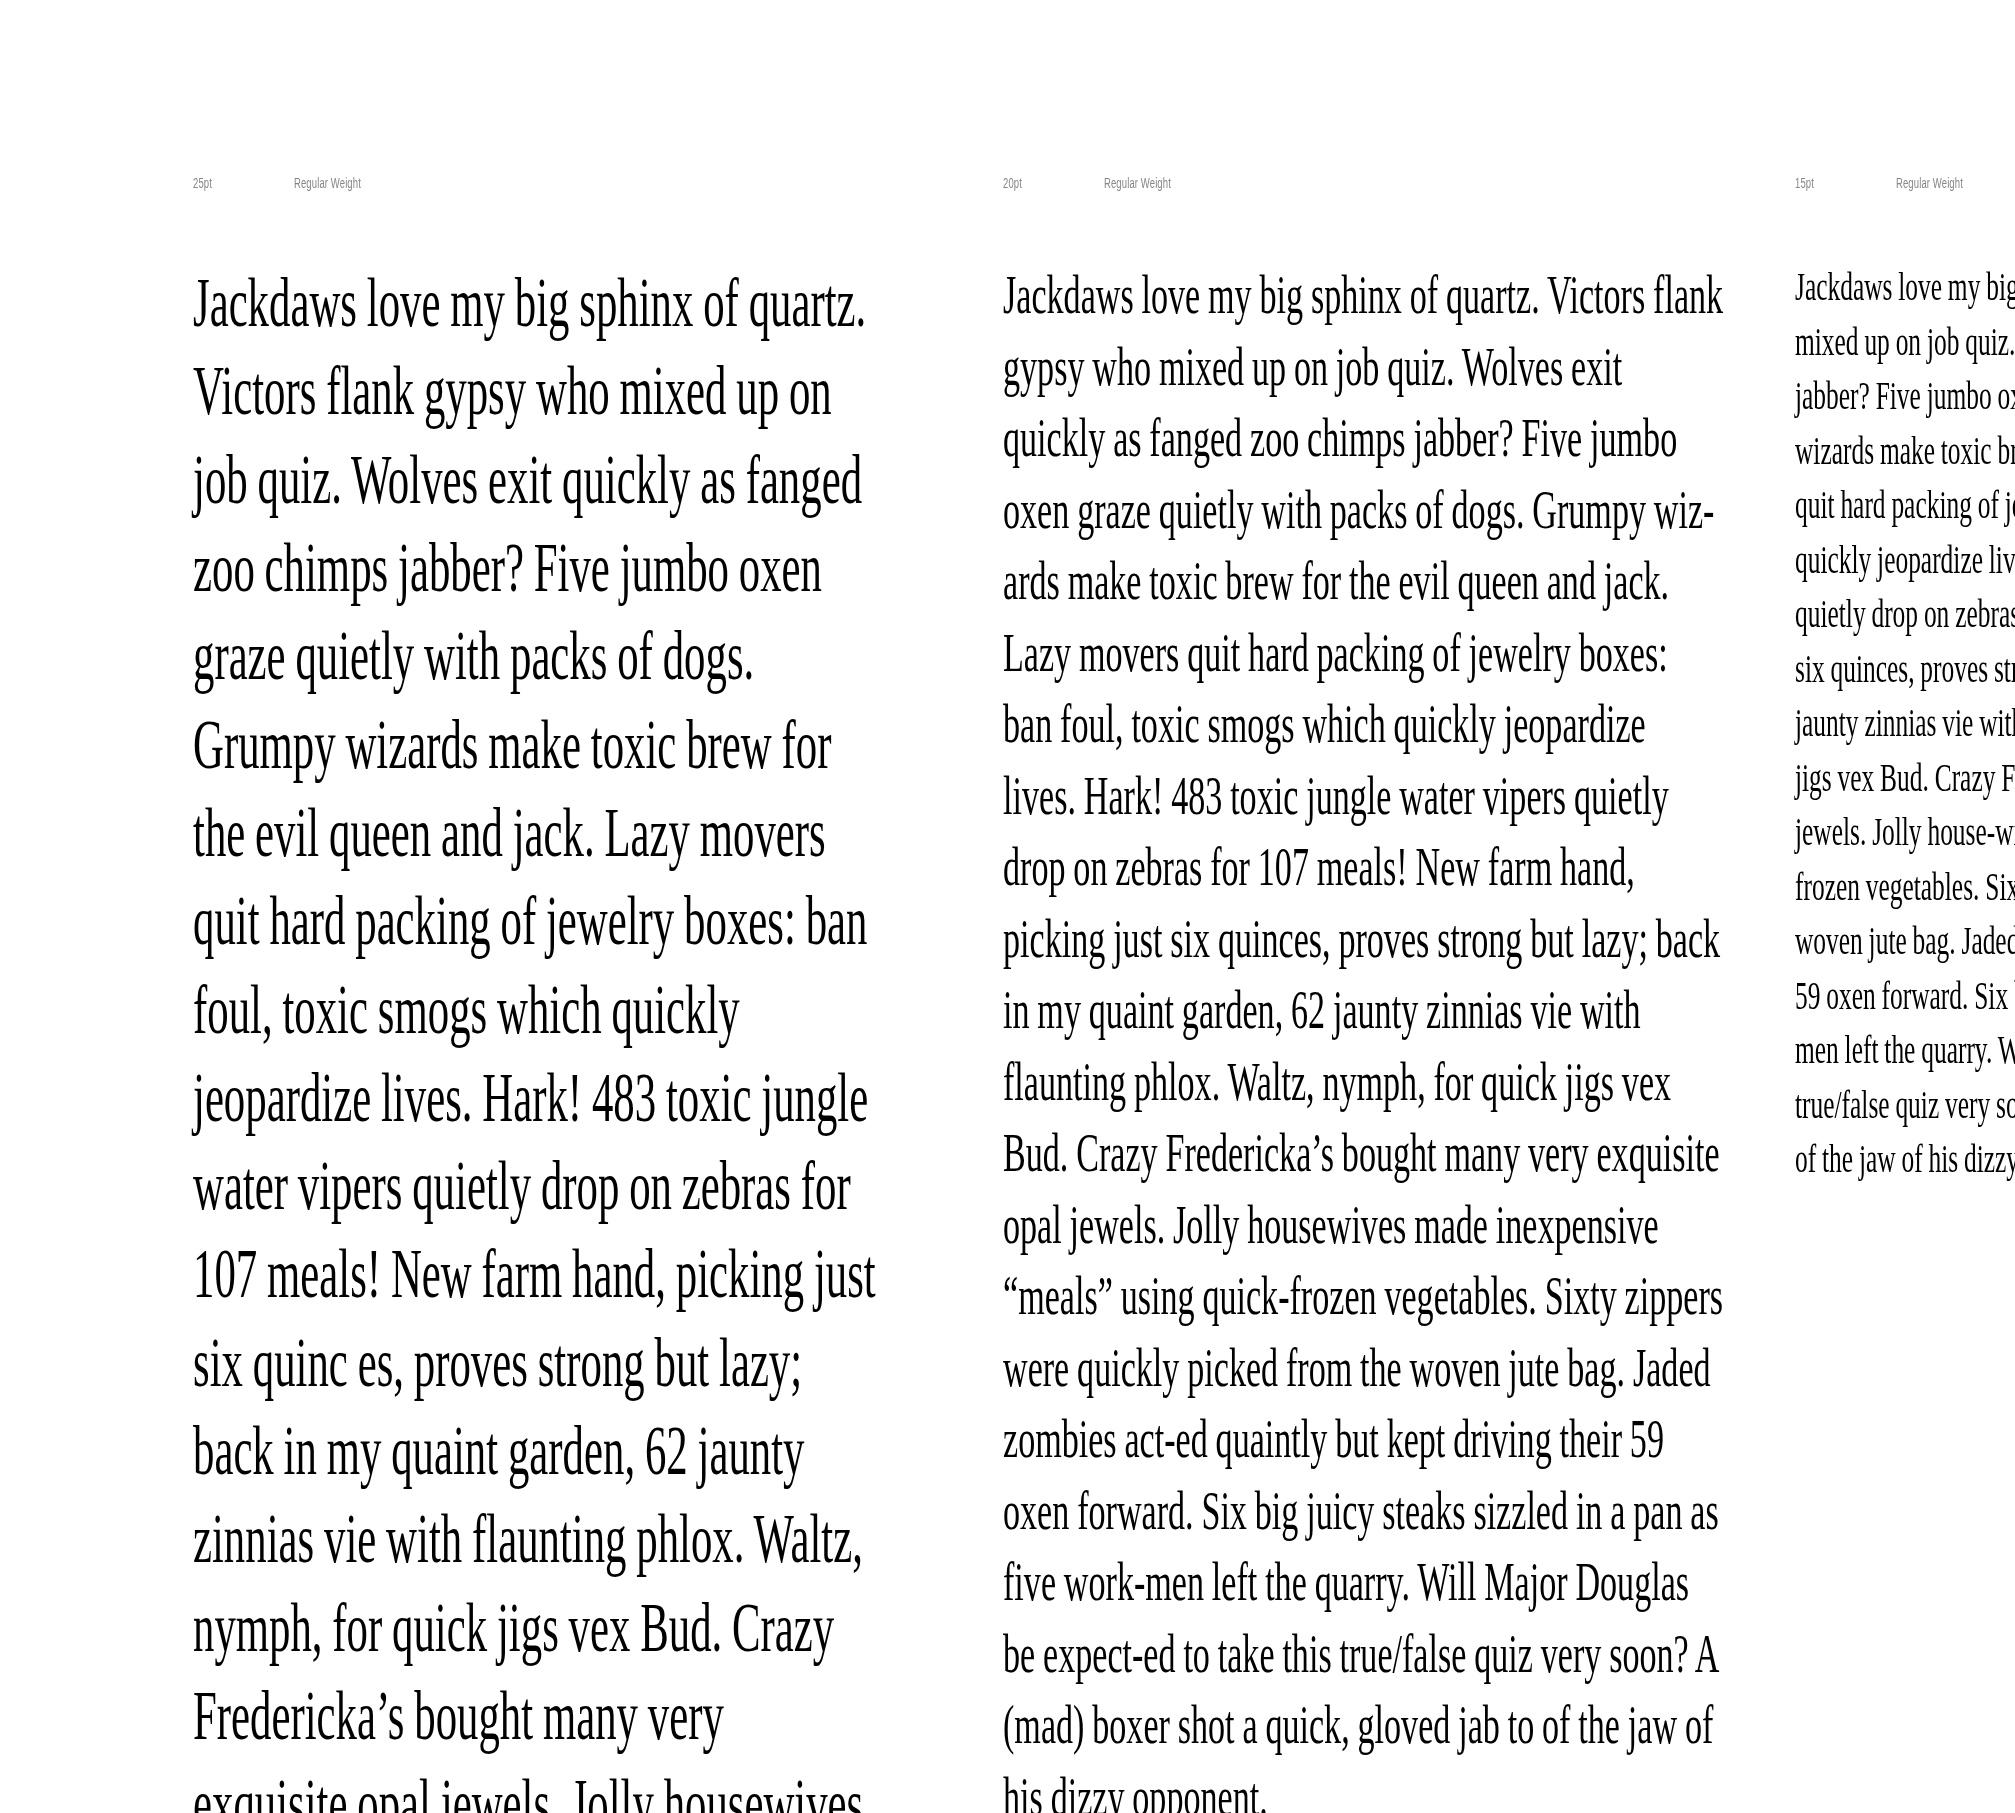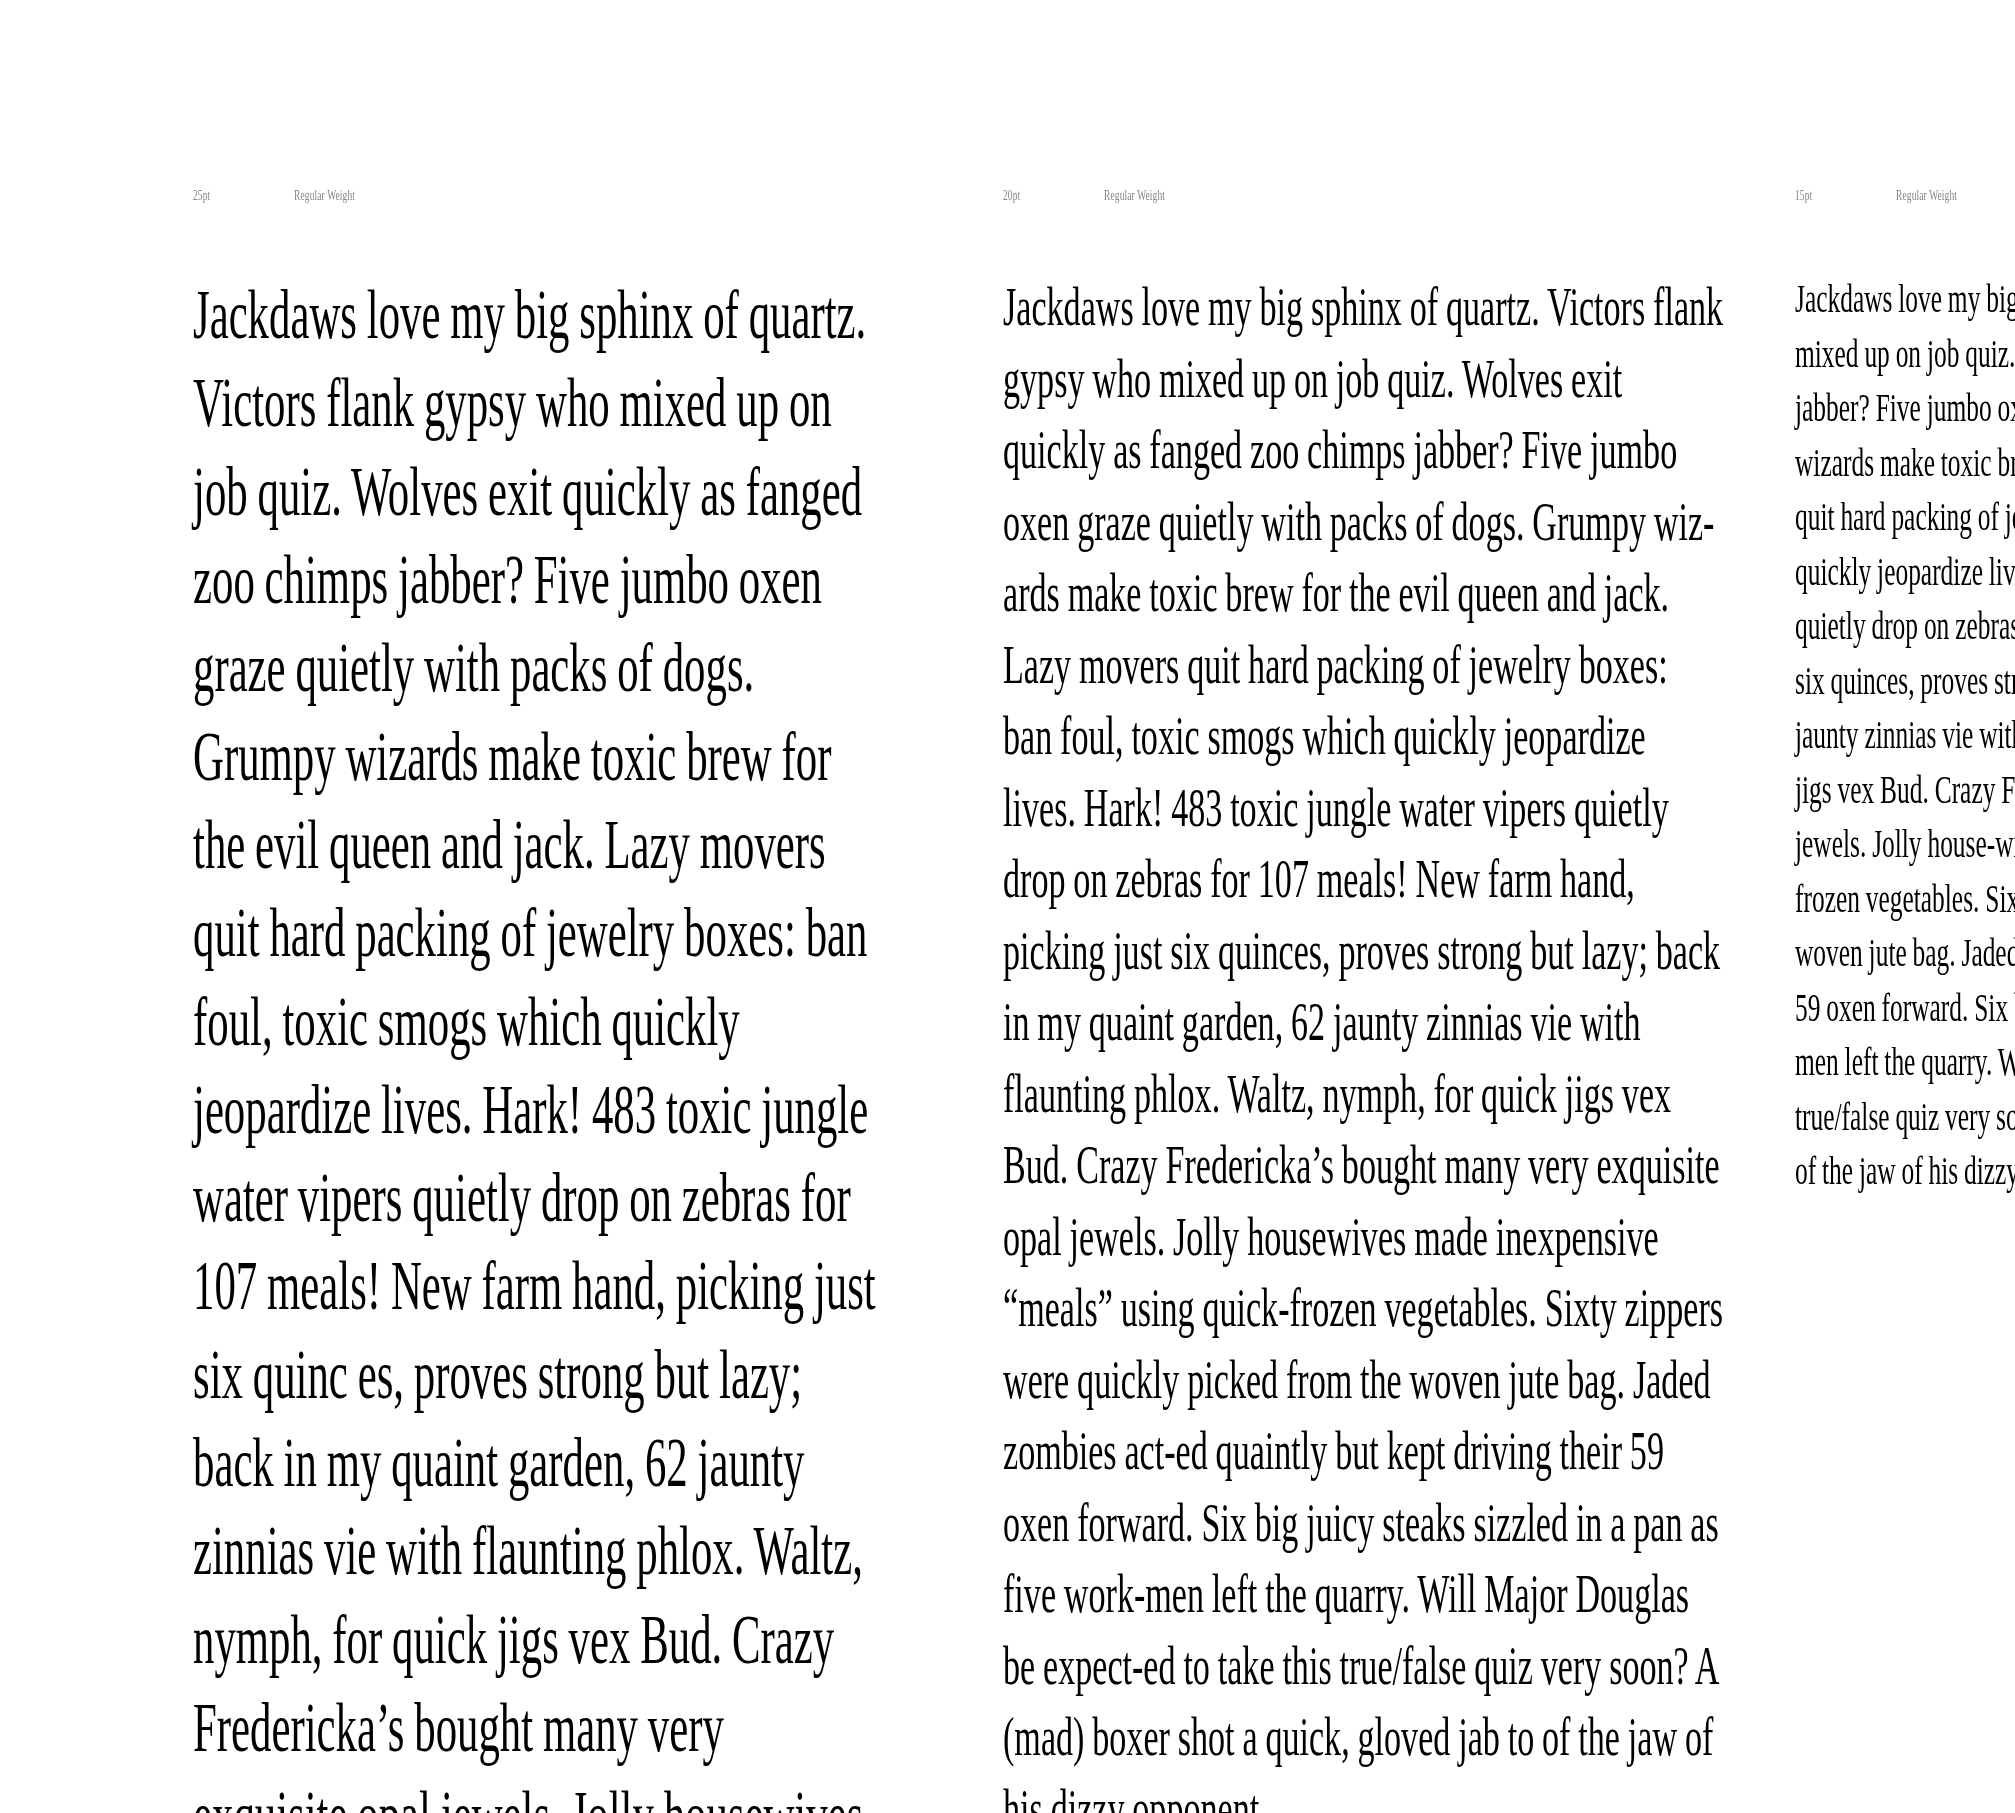--- a/index.html
+++ b/index.html
@@ -32,26 +32,25 @@
   .col-25 { left: 193px;  width: 691px; }
   .col-20 { left: 1003px; width: 721px; }
   .col-15 { left: 1795px; width: 685px; }
 
   
   .col-header {
     display: block;
     position: relative;
     height: 24px;
     color: #868686;
-    font-family: Liberation Serif, serif;
+    font-family: Liberation Sans, sans-serif;
     font-size: 15.3px;
     line-height: 19.3px;
     letter-spacing: 0.2px;
     white-space: nowrap;
-    margin-top: 12px;
   }
   .size-label {
     position: absolute;
     left: 0;
     top: 0;
     transform: scaleX(0.62);
     transform-origin: left top;
     display: inline-block;
   }
   .weight-label {

